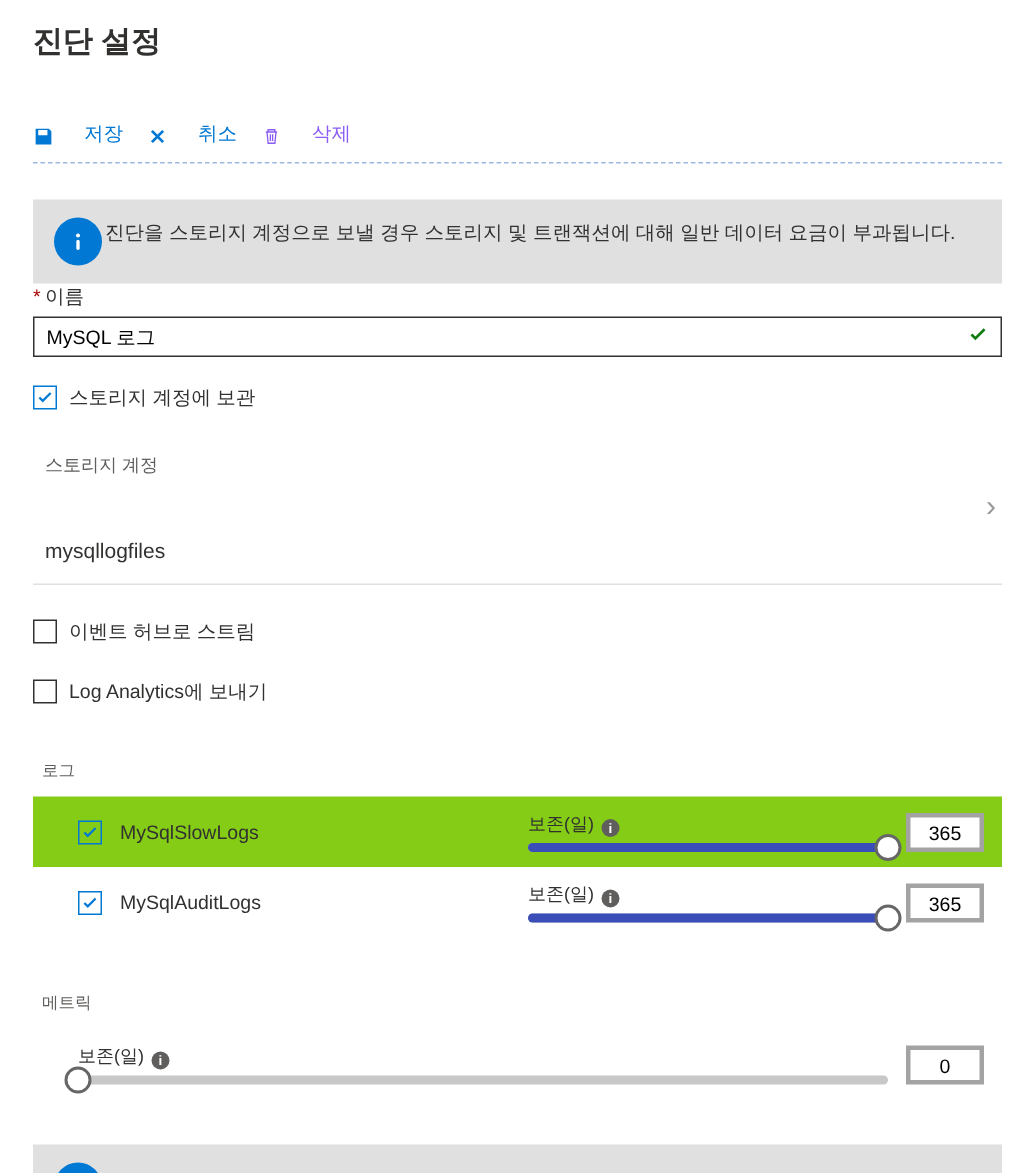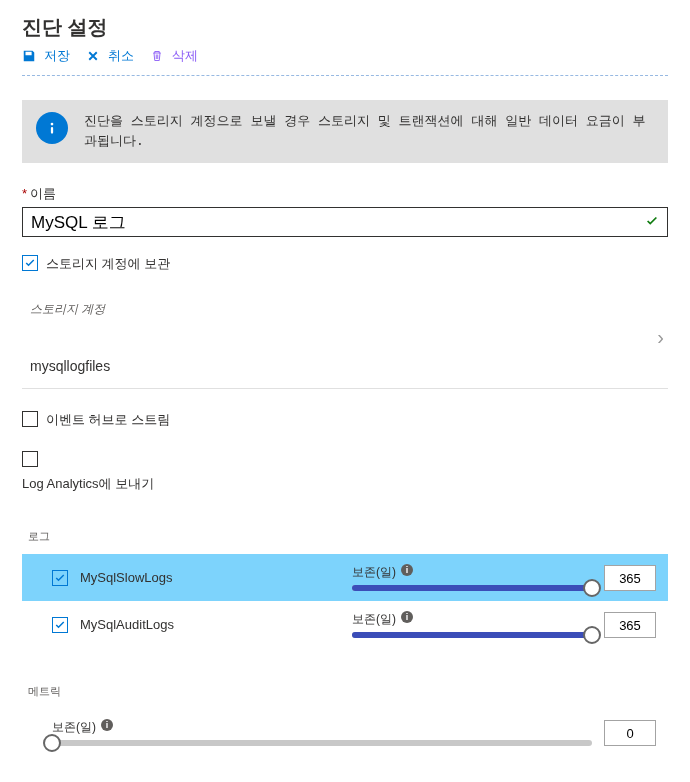--- a/index.html
+++ b/index.html
@@ -7,53 +7,51 @@
       font-family: "Segoe UI", -apple-system, sans-serif;
       font-size: 13px;
       color: #323130;
       background: #fff;
       width: 690px;
       padding: 14px 22px;
     }
     .page-title {
       font-size: 20px;
       font-weight: 600;
-      margin-bottom: 6px;
+      margin-bottom: 39px;
       color: #323130;
     }
     .toolbar {
       display: flex;
       gap: 16px;
       align-items: center;
       padding-bottom: 10px;
       border-bottom: 1px dashed #97b9e2;
       margin-bottom: 24px;
     }
     .toolbar-btn {
       display: flex;
-      align-items: center;
-      gap: 8px;
+      align-items: flex-end;
+      gap: 20px;
       background: none;
       border: none;
       font-size: 13px;
       cursor: pointer;
       color: #323130;
     }
     .toolbar-btn.blue { color: #0078d4; }
     .toolbar-btn.gray { color: #8b5cf6; }
     .tb-icon { width: 14px; height: 14px; display: inline-flex; align-items: center; justify-content: center; }
 
     .info-banner {
       display: flex;
       background: #e0e0e0;
       padding: 12px 14px;
-      margin-bottom: 22px;
       align-items: flex-start;
-      gap: 16px;
-      font-family: Liberation Mono, monospace;
+      gap: 2px;
     }
     .info-icon-circle {
       width: 32px; height: 32px;
       border-radius: 50%;
       background: #0078d4;
       color: #fff;
       display: flex; align-items: center; justify-content: center;
       flex-shrink: 0;
     }
     .info-text { font-size: 13px; color: #323130; line-height: 1.5; }
@@ -62,27 +60,27 @@
     .req { color: #a80000; margin-right: 3px; }
     .name-input-wrap {
       display: flex; align-items: center;
       border: 1px solid #323130;
       padding: 4px 8px;
       margin-bottom: 18px;
     }
     .name-input {
       flex: 1;
       border: none;
-      font-size: 17px;
+      font-size: 13px;
       outline: none;
     }
     .valid-check { color: #107c10; }
 
     .checkbox-row {
-      display: flex; align-items: flex-start; gap: 8px;
+      display: flex; align-items: center; gap: 8px;
       margin-bottom: 18px;
     }
     .chk {
       width: 16px; height: 16px;
       border: 1px solid #323130;
       display: inline-flex; align-items: center; justify-content: center;
       cursor: pointer;
     }
     .chk.checked {
       border-color: #0078d4;
@@ -90,46 +88,46 @@
     .chk.checked svg { stroke: #0078d4; }
     .chk-label { font-size: 13px; }
 
     .storage-row {
       display: flex; align-items: center;
       border-bottom: 1px solid #e0e0e0;
       padding: 10px 0 14px 8px;
       margin-bottom: 22px;
     }
     .storage-info { flex: 1; }
-    .storage-label { font-size: 12px; color: #605e5c; margin-bottom: 20px; font-style: italic; }
+    .storage-label { font-size: 12px; color: #605e5c; margin-bottom: 20px; }
     .storage-value { font-size: 14px; margin-top: 40px; }
     .chevron { color: #999; font-size: 20px; cursor: pointer; padding-right: 4px; }
 
     .section-label {
       font-size: 11px;
       color: #605e5c;
       margin-top: 36px;
       margin-bottom: 10px;
       padding-left: 6px;
     }
 
     .log-row {
       display: flex; align-items: center;
       padding: 10px 12px 10px 30px;
     }
-    .log-row.highlighted { background: #7dd3fc; }
+    .log-row.highlighted { background: #84cc16; }
     .log-left {
       display: flex; align-items: center; gap: 12px;
       width: 300px;
     }
     .log-name { font-size: 13px; }
     .log-right { flex: 1; display: flex; align-items: flex-end; gap: 12px; }
     .retention-block { flex: 1; }
     .retention-header {
-      display: flex; align-items: flex-start; gap: 5px;
+      display: flex; align-items: flex-end; gap: 5px;
       font-size: 12px; color: #323130; margin-bottom: 4px;
     }
     .info-dot {
       width: 12px; height: 12px; border-radius: 50%;
       background: #605e5c; color: #fff;
       display: inline-flex; align-items: center; justify-content: center;
       font-size: 9px; font-weight: bold;
     }
     .slider-track {
       position: relative;
@@ -142,21 +140,21 @@
       background: #3b4db8;
       border-radius: 3px;
     }
     .slider-thumb {
       position: absolute; top: 50%; transform: translate(-50%, -50%);
       width: 18px; height: 18px; border-radius: 50%;
       background: #fff; border: 2px solid #666;
     }
     .retention-input {
       width: 52px; height: 26px;
-      border: 1px solid #a3a3a3;
+      border: 3px solid #a3a3a3;
       text-align: center;
       font-size: 13px;
     }
 
     .banner2 { margin-top: 30px; }
   </style>
 </head>
 <body>
 
 <div class="page-title">진단 설정</div>
@@ -225,21 +223,21 @@
     <div class="storage-value">mysqllogfiles</div>
   </div>
   <span class="chevron">›</span>
 </div>
 
 <div class="checkbox-row">
   <span class="chk"></span>
   <span class="chk-label">이벤트 허브로 스트림</span>
 </div>
 
-<div class="checkbox-row" style="margin-top:22px;flex-direction:column;">
+<div class="checkbox-row" style="margin-top:22px;">
   <span class="chk"></span>
   <span class="chk-label">Log Analytics에 보내기</span>
 </div>
 
 <div class="section-label">로그</div>
 <div id="logs-container">
     <div class="log-row highlighted">
       <div class="log-left">
         <span class="chk checked">
           <svg viewBox="0 0 16 16" width="12" height="12" fill="none" stroke-width="2">

